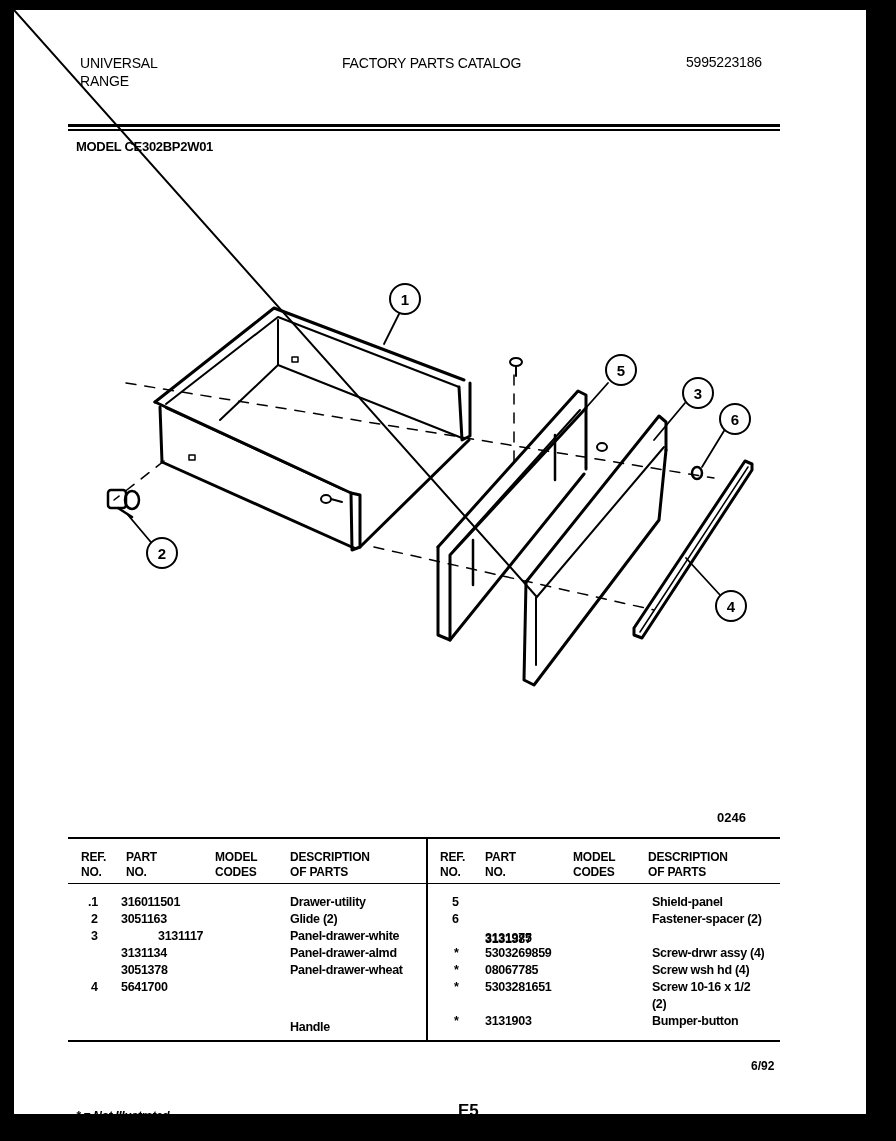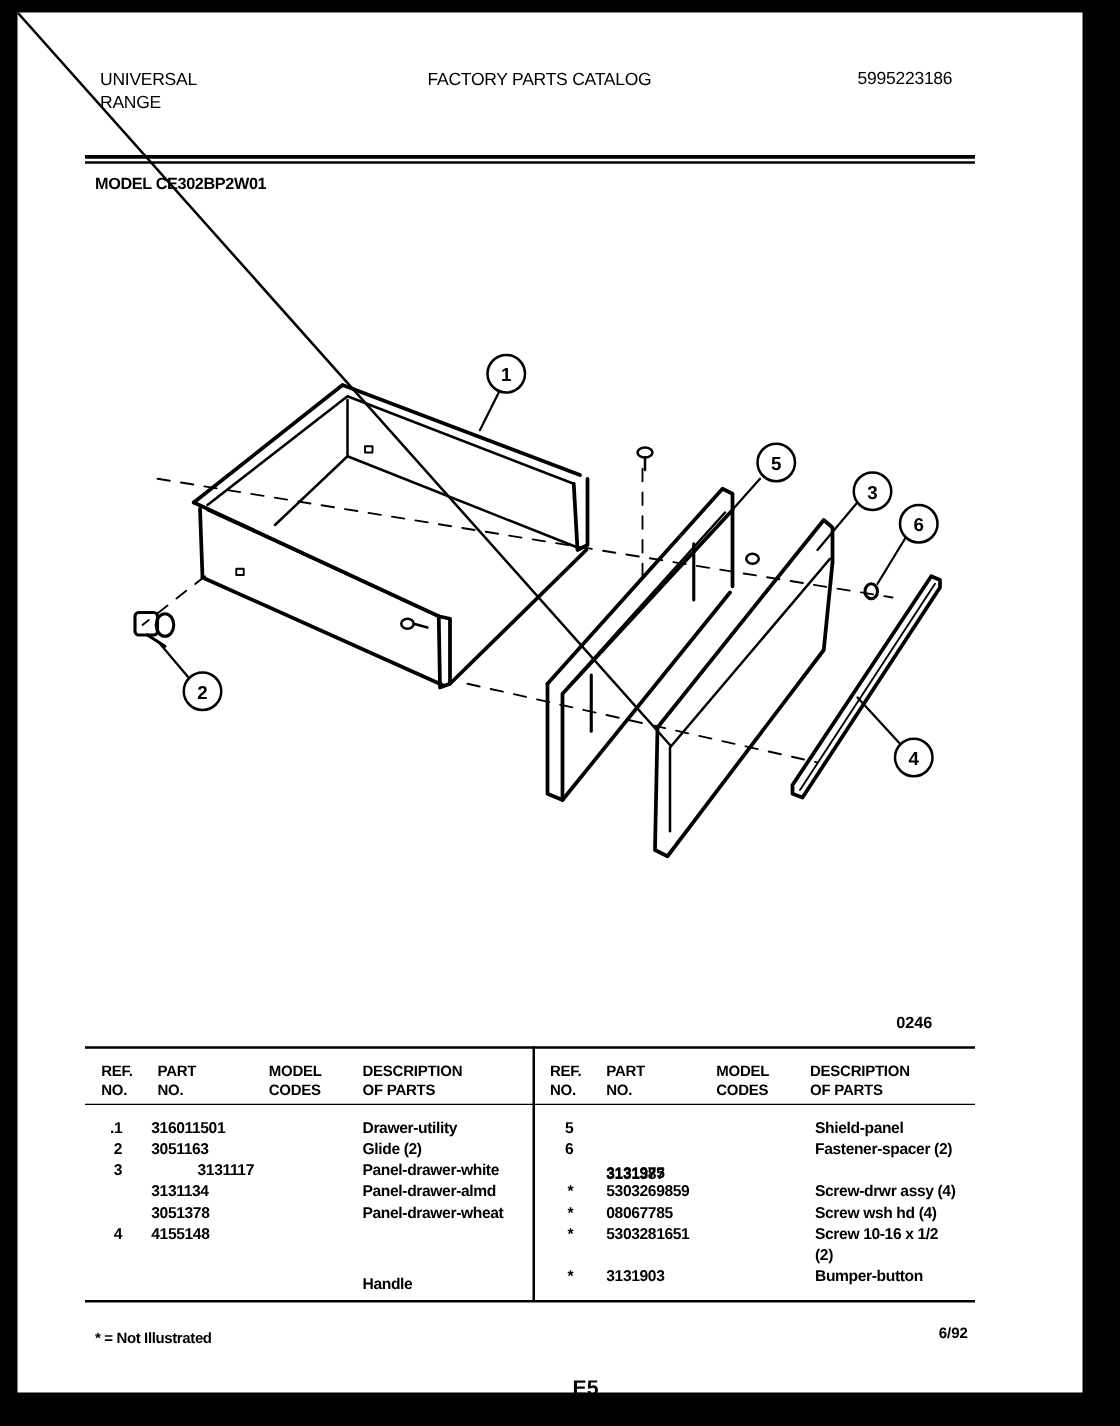--- a/index.html
+++ b/index.html
@@ -266,21 +266,21 @@
     <div class="td abs" style="left:107px; top:34px;margin-left:37px;">3131117</div>
     <div class="td abs" style="left:276px; top:34px;">Panel-drawer-white</div>
 
     <div class="td abs" style="left:107px; top:51px;">3131134</div>
     <div class="td abs" style="left:276px; top:51px;">Panel-drawer-almd</div>
 
     <div class="td abs" style="left:107px; top:68px;">3051378</div>
     <div class="td abs" style="left:276px; top:68px;">Panel-drawer-wheat</div>
 
     <div class="td abs" style="left:77px; top:85px;">4</div>
-    <div class="td abs" style="left:107px; top:85px;">4155148</div>
+    <div class="td abs" style="left:107px; top:85px;">5641700</div>
     <div class="td abs" style="left:276px; top:85px;margin-top:40px;">Handle</div>
   </div>
 
   <div class="abs" style="left:0; top:884px;">
     <div class="td abs" style="left:438px; top:0;">5</div>
     <div class="td abs" style="left:471px; top:0;margin-top:36px;">3131975</div>
     <div class="td abs" style="left:638px; top:0;">Shield-panel</div>
 
     <div class="td abs" style="left:438px; top:17px;">6</div>
     <div class="td abs" style="left:471px; top:17px;margin-top:20px;">3131387</div>
@@ -297,16 +297,16 @@
     <div class="td abs" style="left:440px; top:85px;">*</div>
     <div class="td abs" style="left:471px; top:85px;">5303281651</div>
     <div class="td abs" style="left:638px; top:85px;">Screw 10-16 x 1/2</div>
     <div class="td abs" style="left:638px; top:102px;">(2)</div>
 
     <div class="td abs" style="left:440px; top:119px;">*</div>
     <div class="td abs" style="left:471px; top:119px;">3131903</div>
     <div class="td abs" style="left:638px; top:119px;">Bumper-button</div>
   </div>
 
-  <div class="abs footer-note" style="left:62px; top:1053px;">* = Not Illustrated</div>
+  <div class="abs footer-note" style="left:62px; top:1099px;font-style:italic;">* = Not Illustrated</div>
   <div class="abs page-code" style="left:400px; top:1091px;margin-left:44px;">E5</div>
   <div class="abs date" style="left:737px; top:1049px;">6/92</div>
 </div>
 
 </body></html>

